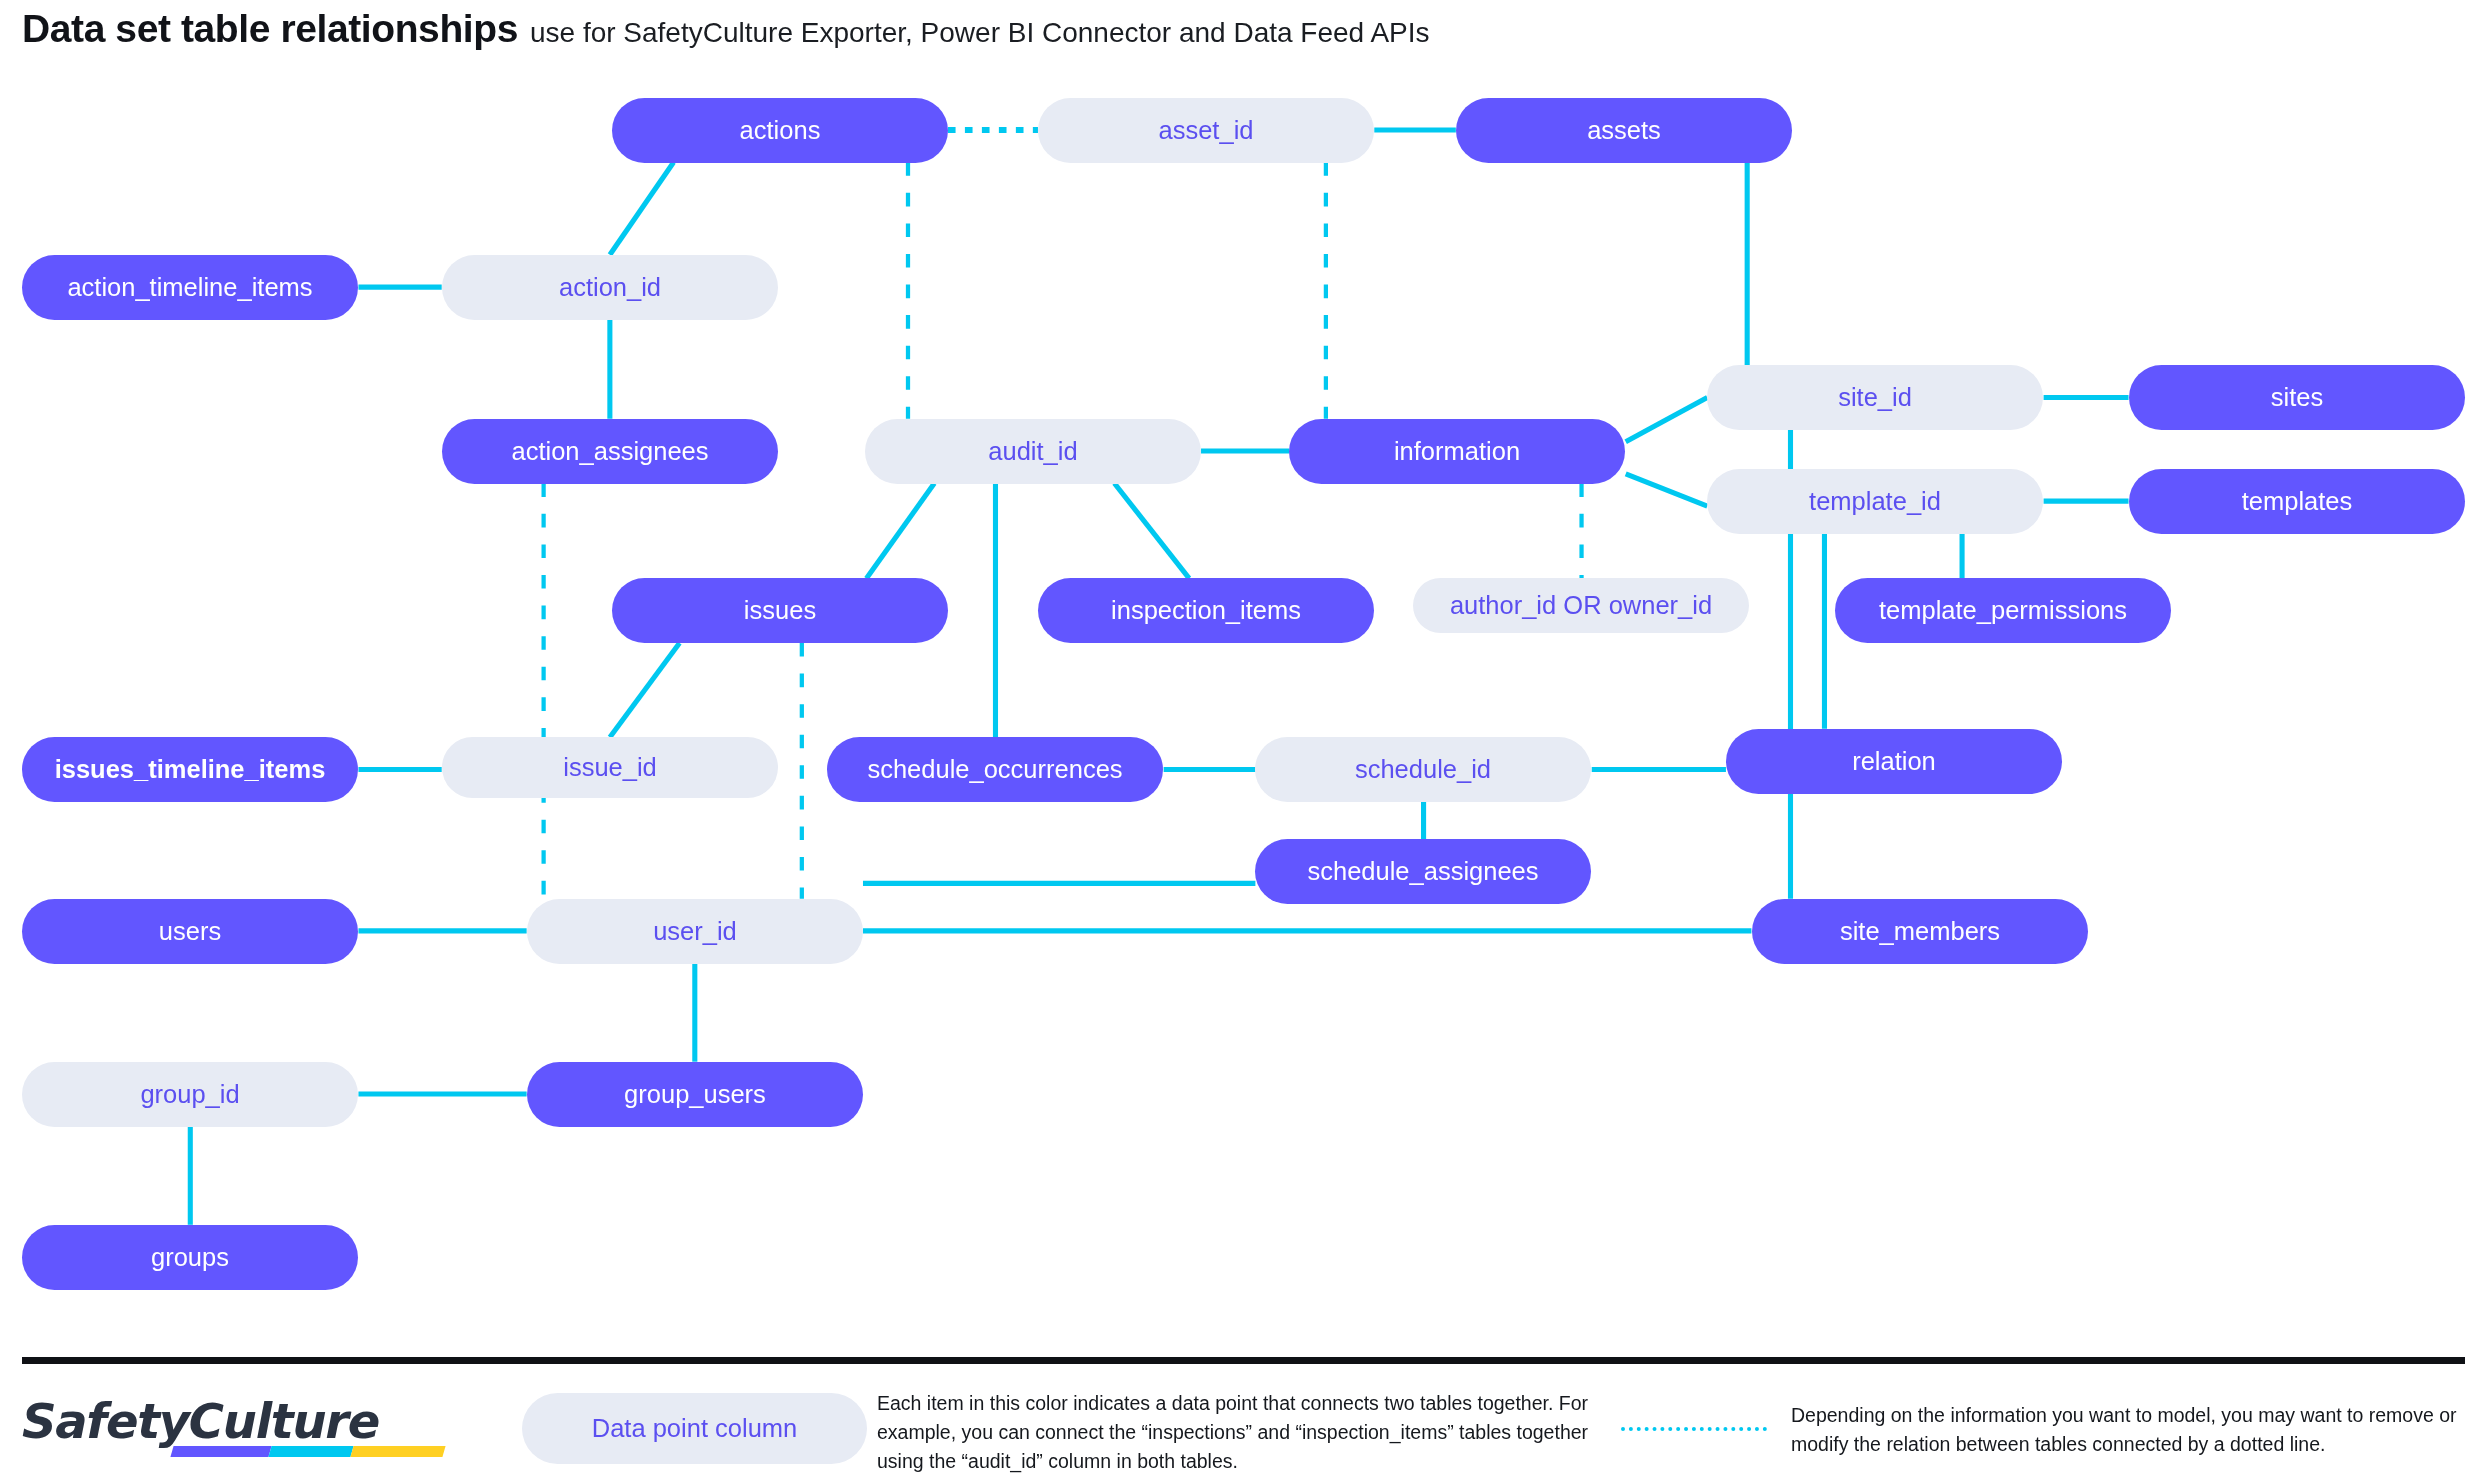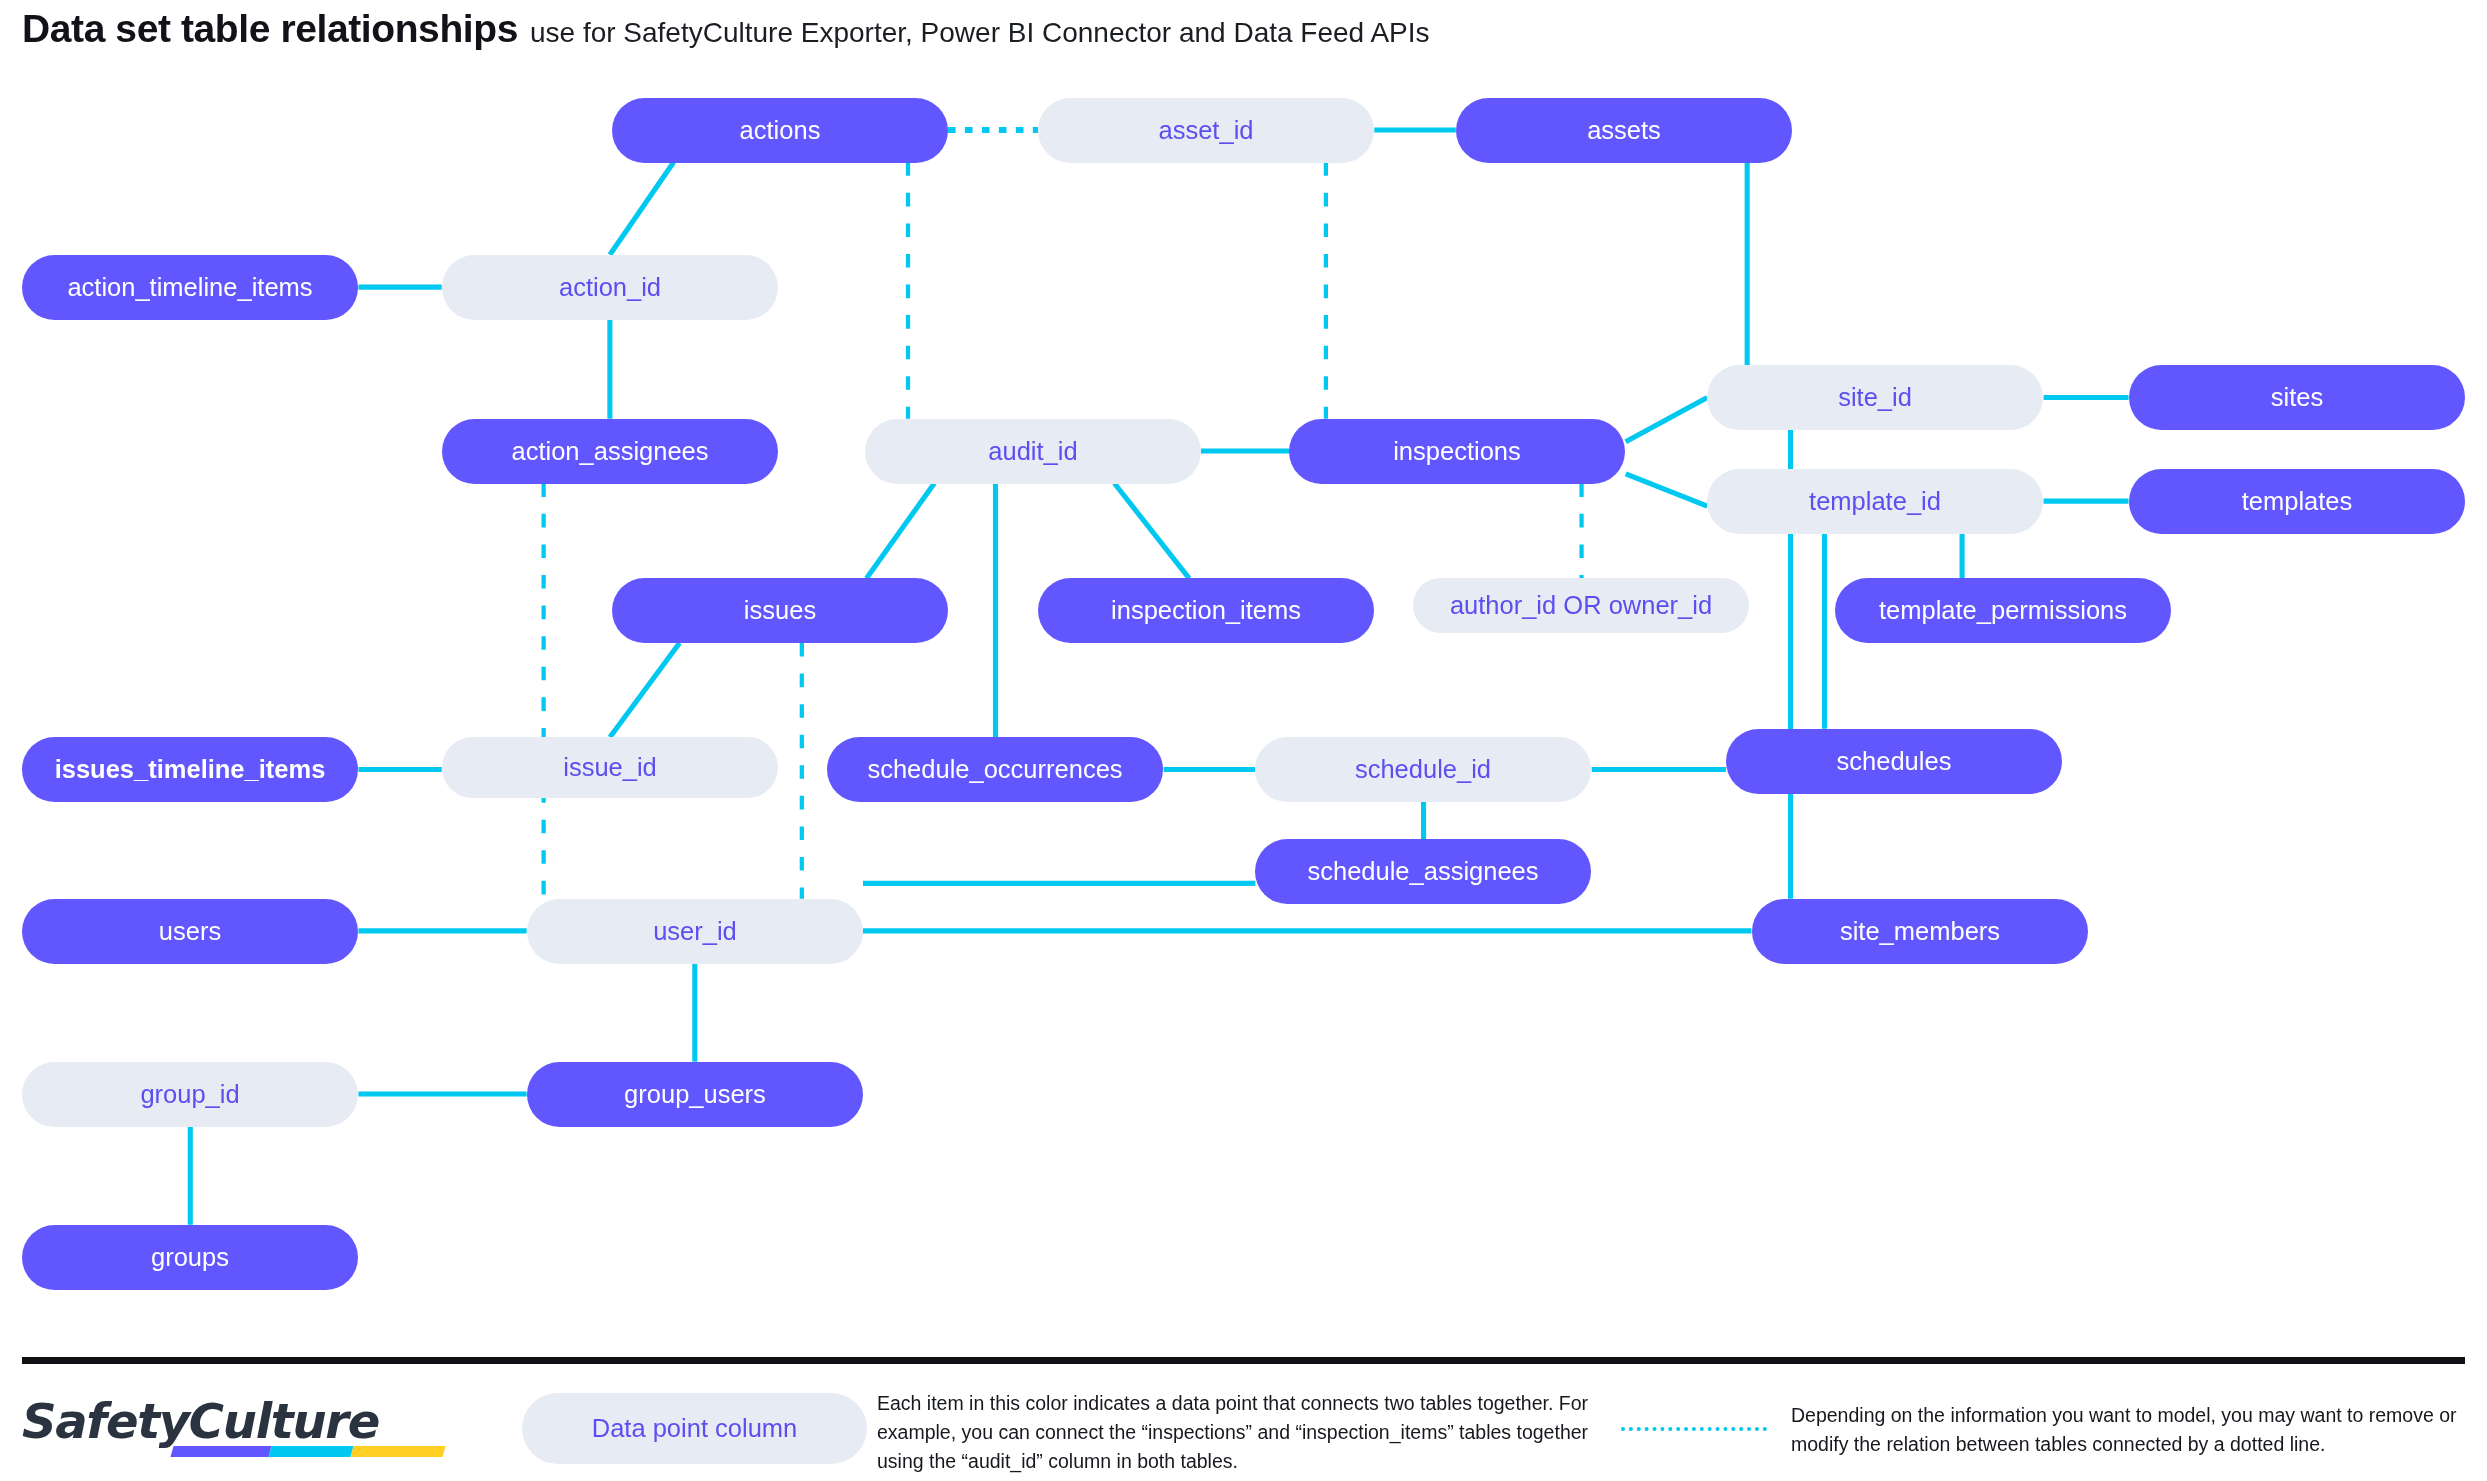--- a/index.html
+++ b/index.html
@@ -161,21 +161,21 @@
       <div class="node col" style="left: 442px; top: 255px; width: 336px; height: 65px;">
         <span>action_id</span>
       </div>
       <div class="node tbl" style="left: 442px; top: 419px; width: 336px; height: 65px;">
         <span>action_assignees</span>
       </div>
       <div class="node col" style="left: 865px; top: 419px; width: 336px; height: 65px;">
         <span>audit_id</span>
       </div>
       <div class="node tbl" style="left: 1289px; top: 419px; width: 336px; height: 65px;">
-        <span>inspections</span>
+        <span>information</span>
       </div>
       <div class="node col" style="left: 1707px; top: 365px; width: 336px; height: 65px;">
         <span>site_id</span>
       </div>
       <div class="node tbl" style="left: 2129px; top: 365px; width: 336px; height: 65px;">
         <span>sites</span>
       </div>
       <div class="node col" style="left: 1707px; top: 469px; width: 336px; height: 65px;">
         <span>template_id</span>
       </div>
@@ -200,21 +200,21 @@
       <div class="node col" style="left: 442px; top: 737px; width: 336px; height: 61px;">
         <span>issue_id</span>
       </div>
       <div class="node tbl" style="left: 827px; top: 737px; width: 336px; height: 65px;">
         <span>schedule_occurrences</span>
       </div>
       <div class="node col" style="left: 1255px; top: 737px; width: 336px; height: 65px;">
         <span>schedule_id</span>
       </div>
       <div class="node tbl" style="left: 1726px; top: 729px; width: 336px; height: 65px;">
-        <span>schedules</span>
+        <span>relation</span>
       </div>
       <div class="node tbl" style="left: 1255px; top: 839px; width: 336px; height: 65px;">
         <span>schedule_assignees</span>
       </div>
       <div class="node tbl" style="left: 22px; top: 899px; width: 336px; height: 65px;">
         <span>users</span>
       </div>
       <div class="node col" style="left: 527px; top: 899px; width: 336px; height: 65px;">
         <span>user_id</span>
       </div>

